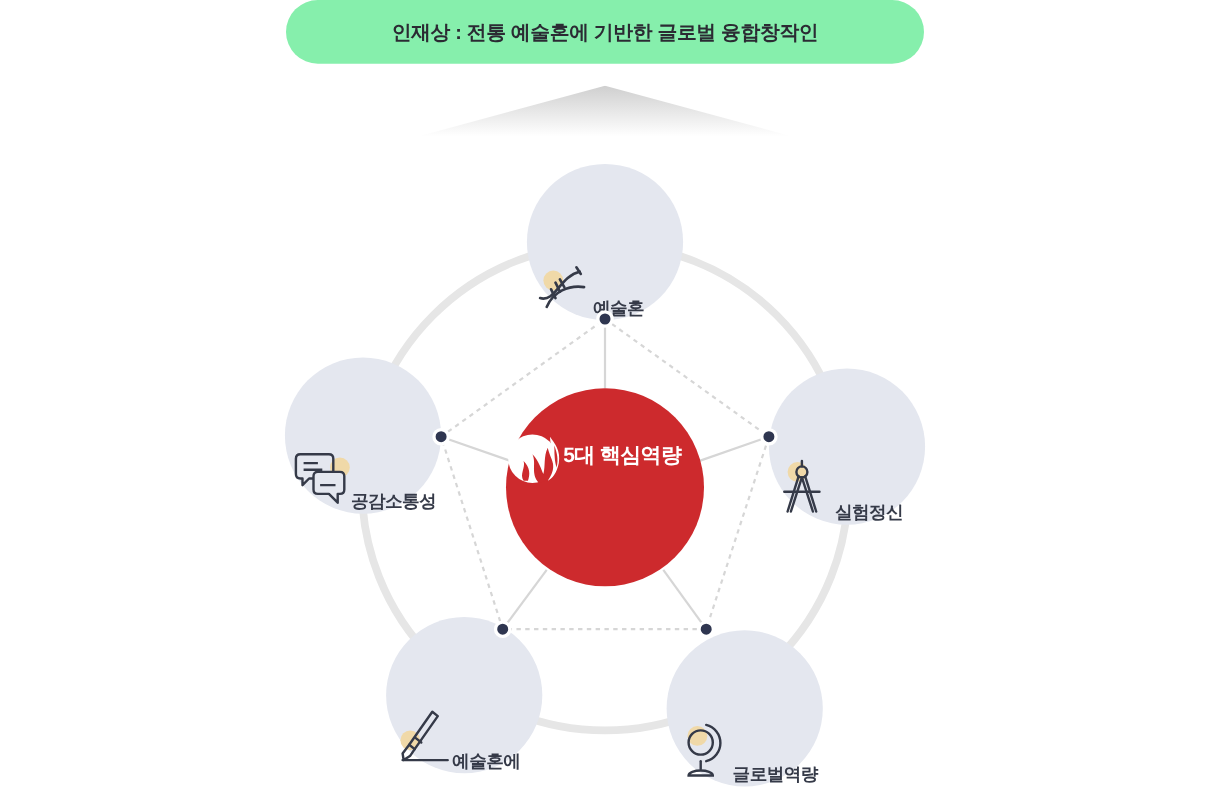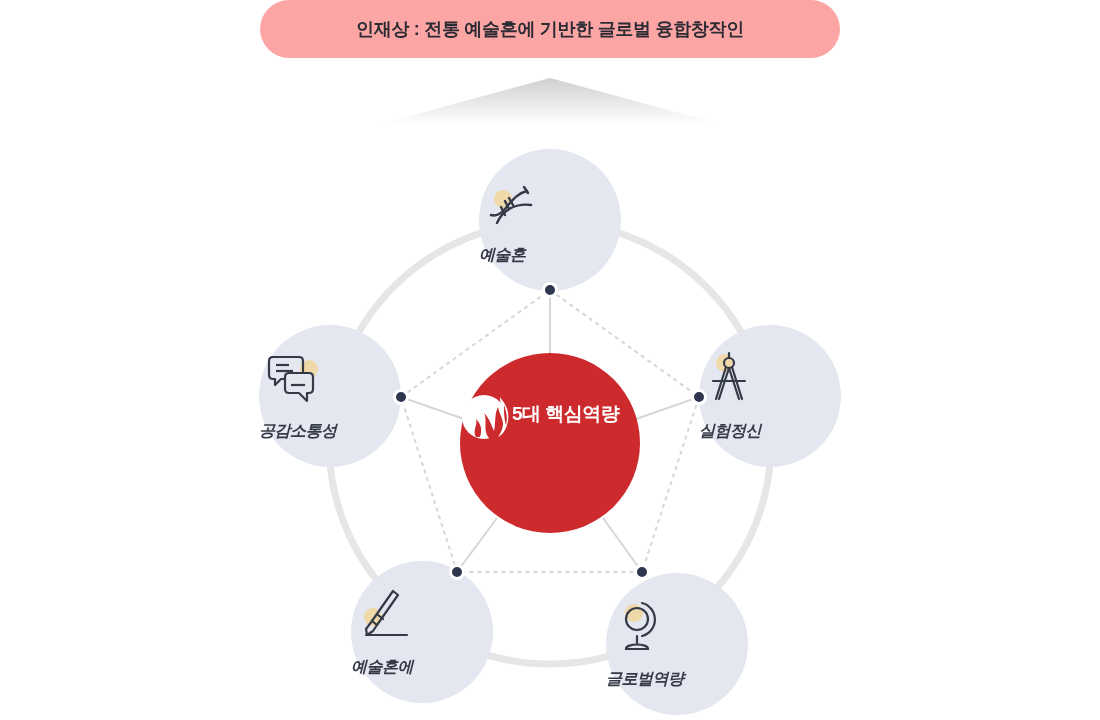--- a/index.html
+++ b/index.html
@@ -1,26 +1,26 @@
 <!DOCTYPE html>
 <html><head>
 <meta charset="utf-8">
 <style>
   html, body { margin:0; padding:0; background:#ffffff; }
   body { width:1100px; height:720px; position:relative; overflow:hidden;
          font-family:"Liberation Sans","DejaVu Sans",sans-serif; }
   .banner { position:absolute; left:260px; top:0; width:580px; height:58px;
-            border-radius:29px; background:#fca5a5; display:flex;
+            border-radius:29px; background:#86efac; display:flex;
             align-items:center; justify-content:center;
             font-size:18px; font-weight:bold; color:#2b2b33; letter-spacing:-0.3px; }
   .arrow { position:absolute; left:380px; top:78px; width:340px; height:46px; }
   .diagram { position:absolute; left:0; top:0; width:1100px; height:720px; }
   .node { position:absolute; width:142px; height:142px; border-radius:50%;
-          background:#e4e7ef; display:flex; flex-direction:column;
-          align-items:flex-start; justify-content:flex-start; box-sizing:border-box; padding-top:26px;font-style:italic; }
+          background:#e4e7ef; display:flex; flex-direction:row;
+          align-items:flex-end; justify-content:flex-start; box-sizing:border-box; padding-top:26px; }
   .node .icon { width:60px; height:60px; position:relative; }
   .node .label { margin-top:10px; font-size:16px; font-weight:bold; color:#353a48; letter-spacing:-0.5px; }
   .center { position:absolute; left:460px; top:353px; width:180px; height:180px; border-radius:50%;
             background:#cd2a2d; display:flex; flex-direction:row; padding-top:38px; box-sizing:border-box; }
   .center .label { margin-top:10px; color:#fff; font-size:19px; font-weight:bold; letter-spacing:-0.5px; }
 </style>
 </head>
 <body>
 
 <div class="banner">
@@ -61,21 +61,21 @@
         <line x1="26" y1="26" x2="30" y2="34"></line>
         <line x1="30" y1="23" x2="34" y2="30"></line>
         <line x1="22" y1="32" x2="26" y2="40"></line>
         <line x1="45" y1="12" x2="49" y2="18"></line>
       </g>
     </svg>
   </div>
   <span class="label">예술혼</span>
 </div>
 
-<div class="node" style="left:699px;top:325px;">
+<div class="node" style="left:699px;top:335px;">
   <div class="icon">
     <svg width="60" height="60" viewBox="0 0 60 60">
       <circle cx="26" cy="12" r="9" fill="#f0d9a8"></circle>
       <g fill="none" stroke="#353a48" stroke-width="2.2" stroke-linecap="round">
         <line x1="30" y1="2" x2="30" y2="7"></line>
         <circle cx="30" cy="12" r="5"></circle>
         <path d="M27 16 L17 48 M30 17 L20 48"></path>
         <path d="M33 16 L43 48 M30 17 L40 48"></path>
         <line x1="14" y1="30" x2="46" y2="30"></line>
       </g>

